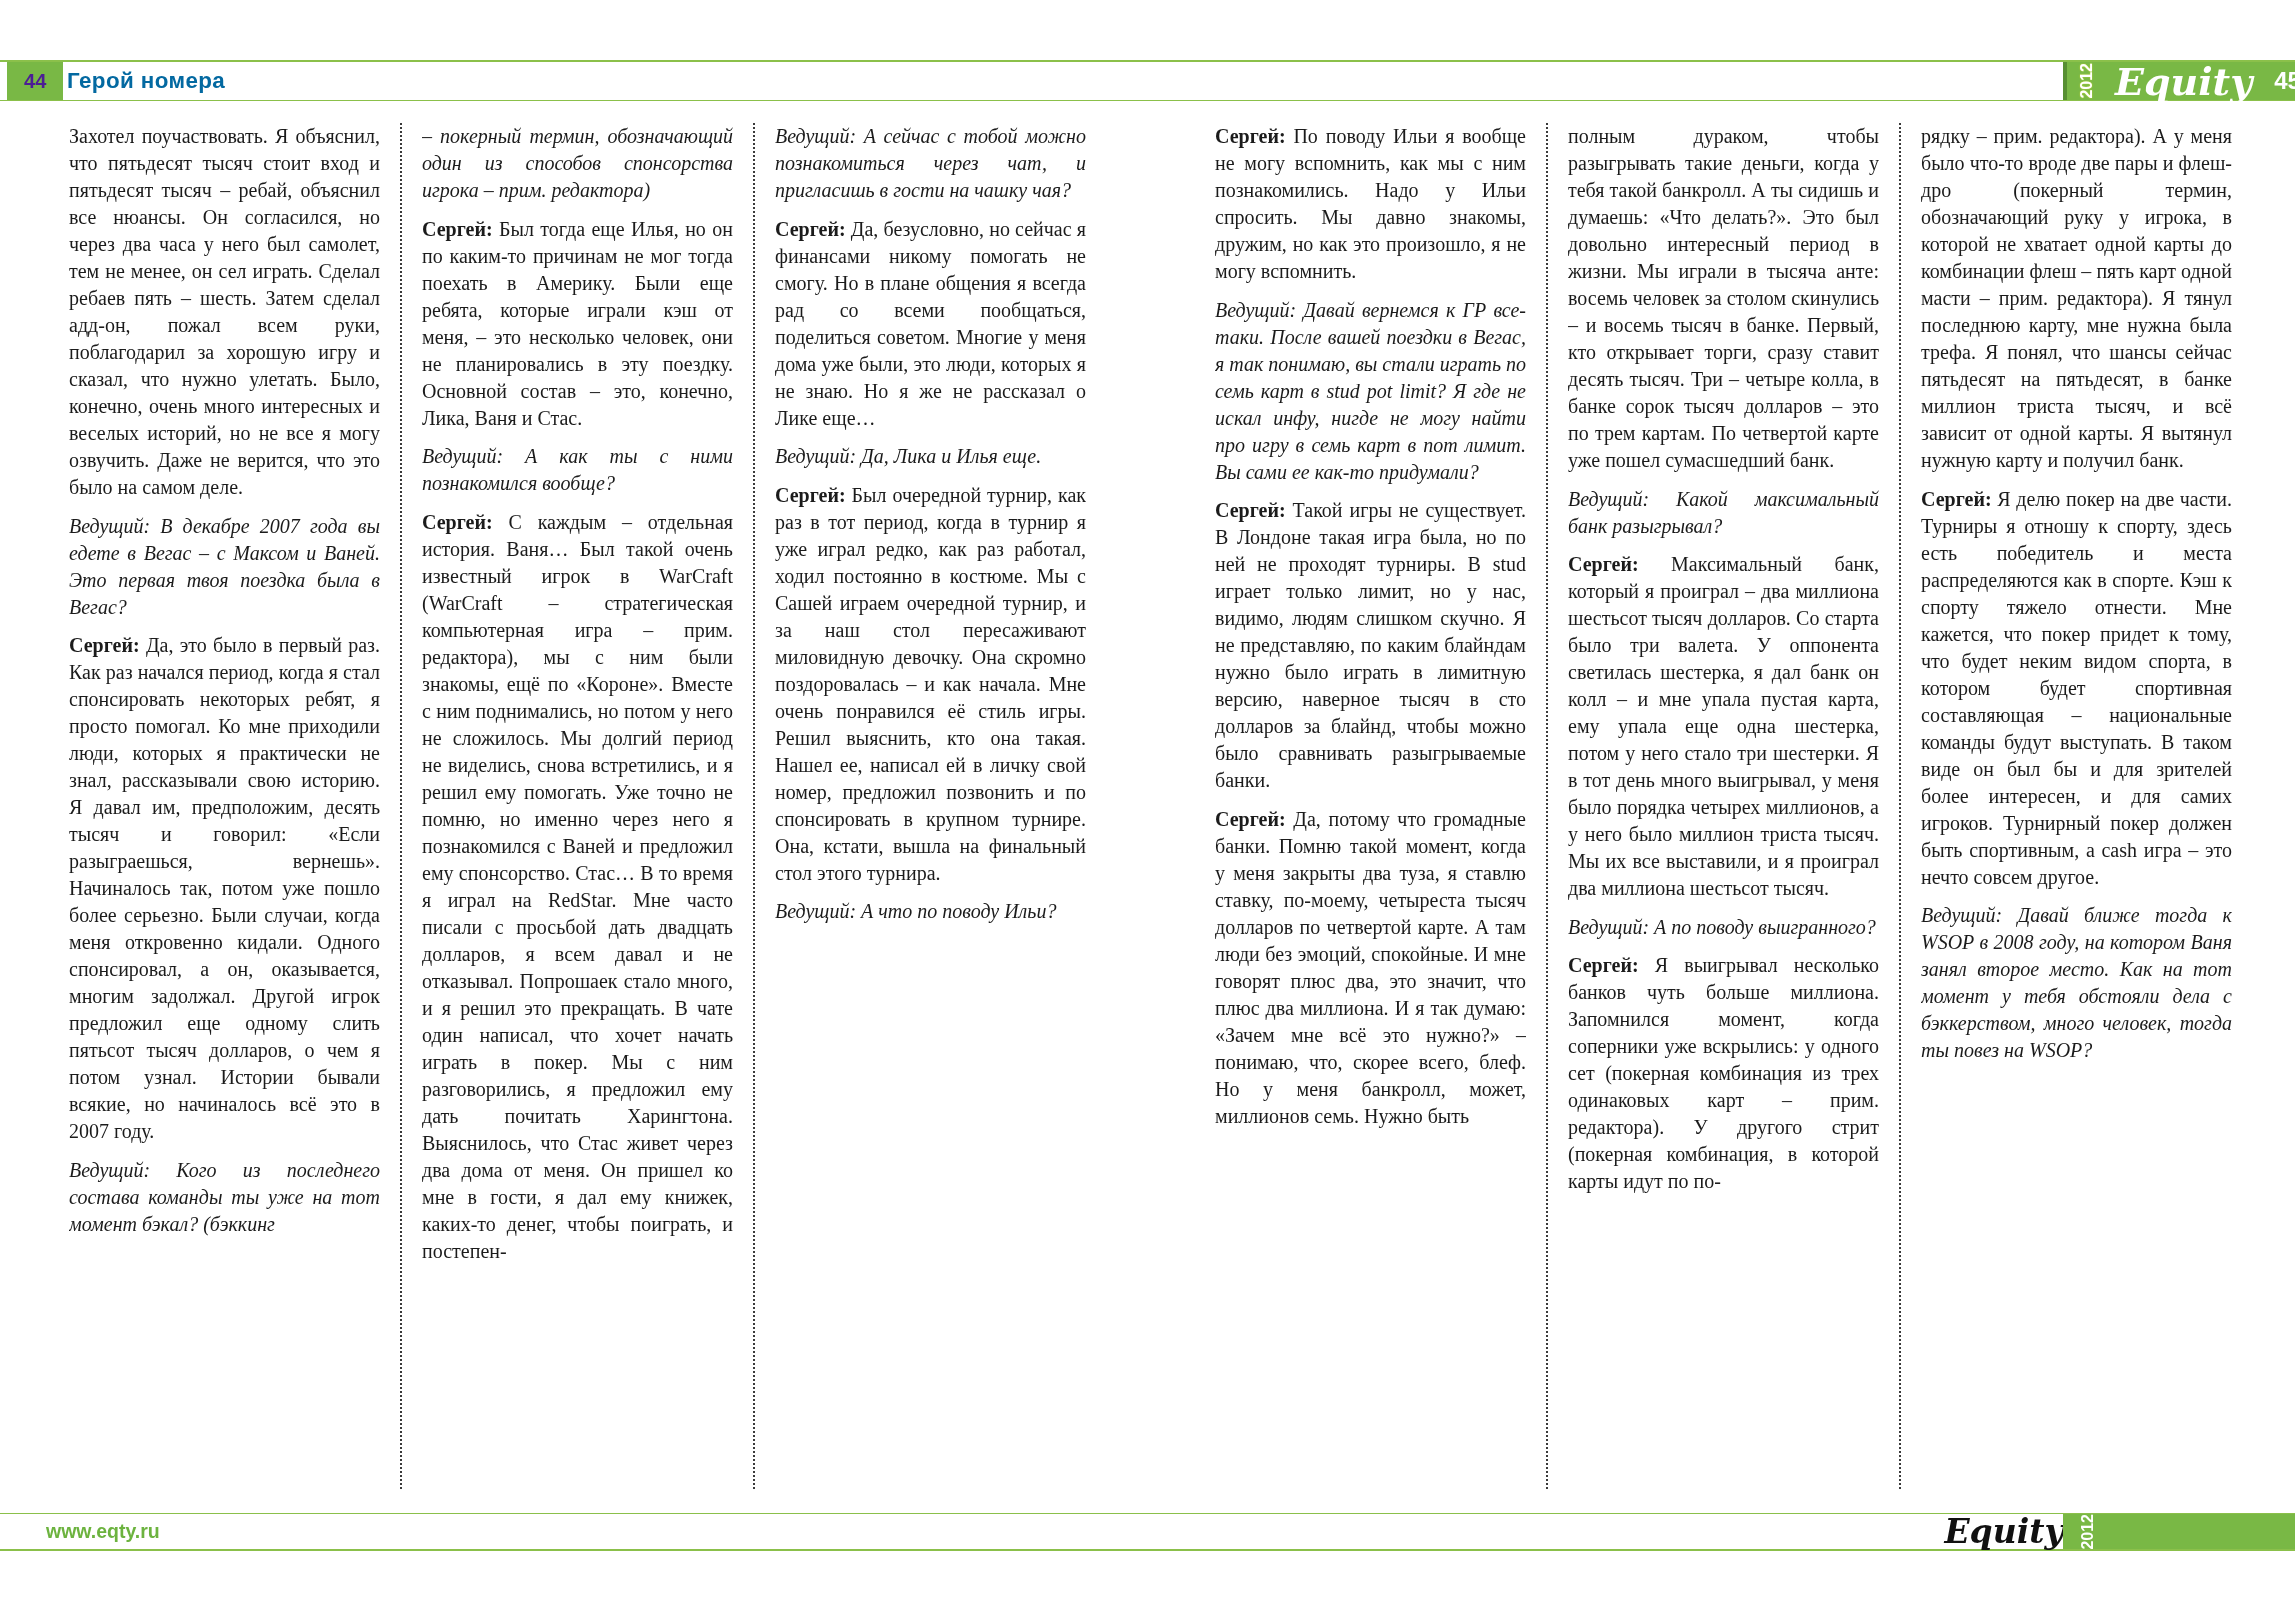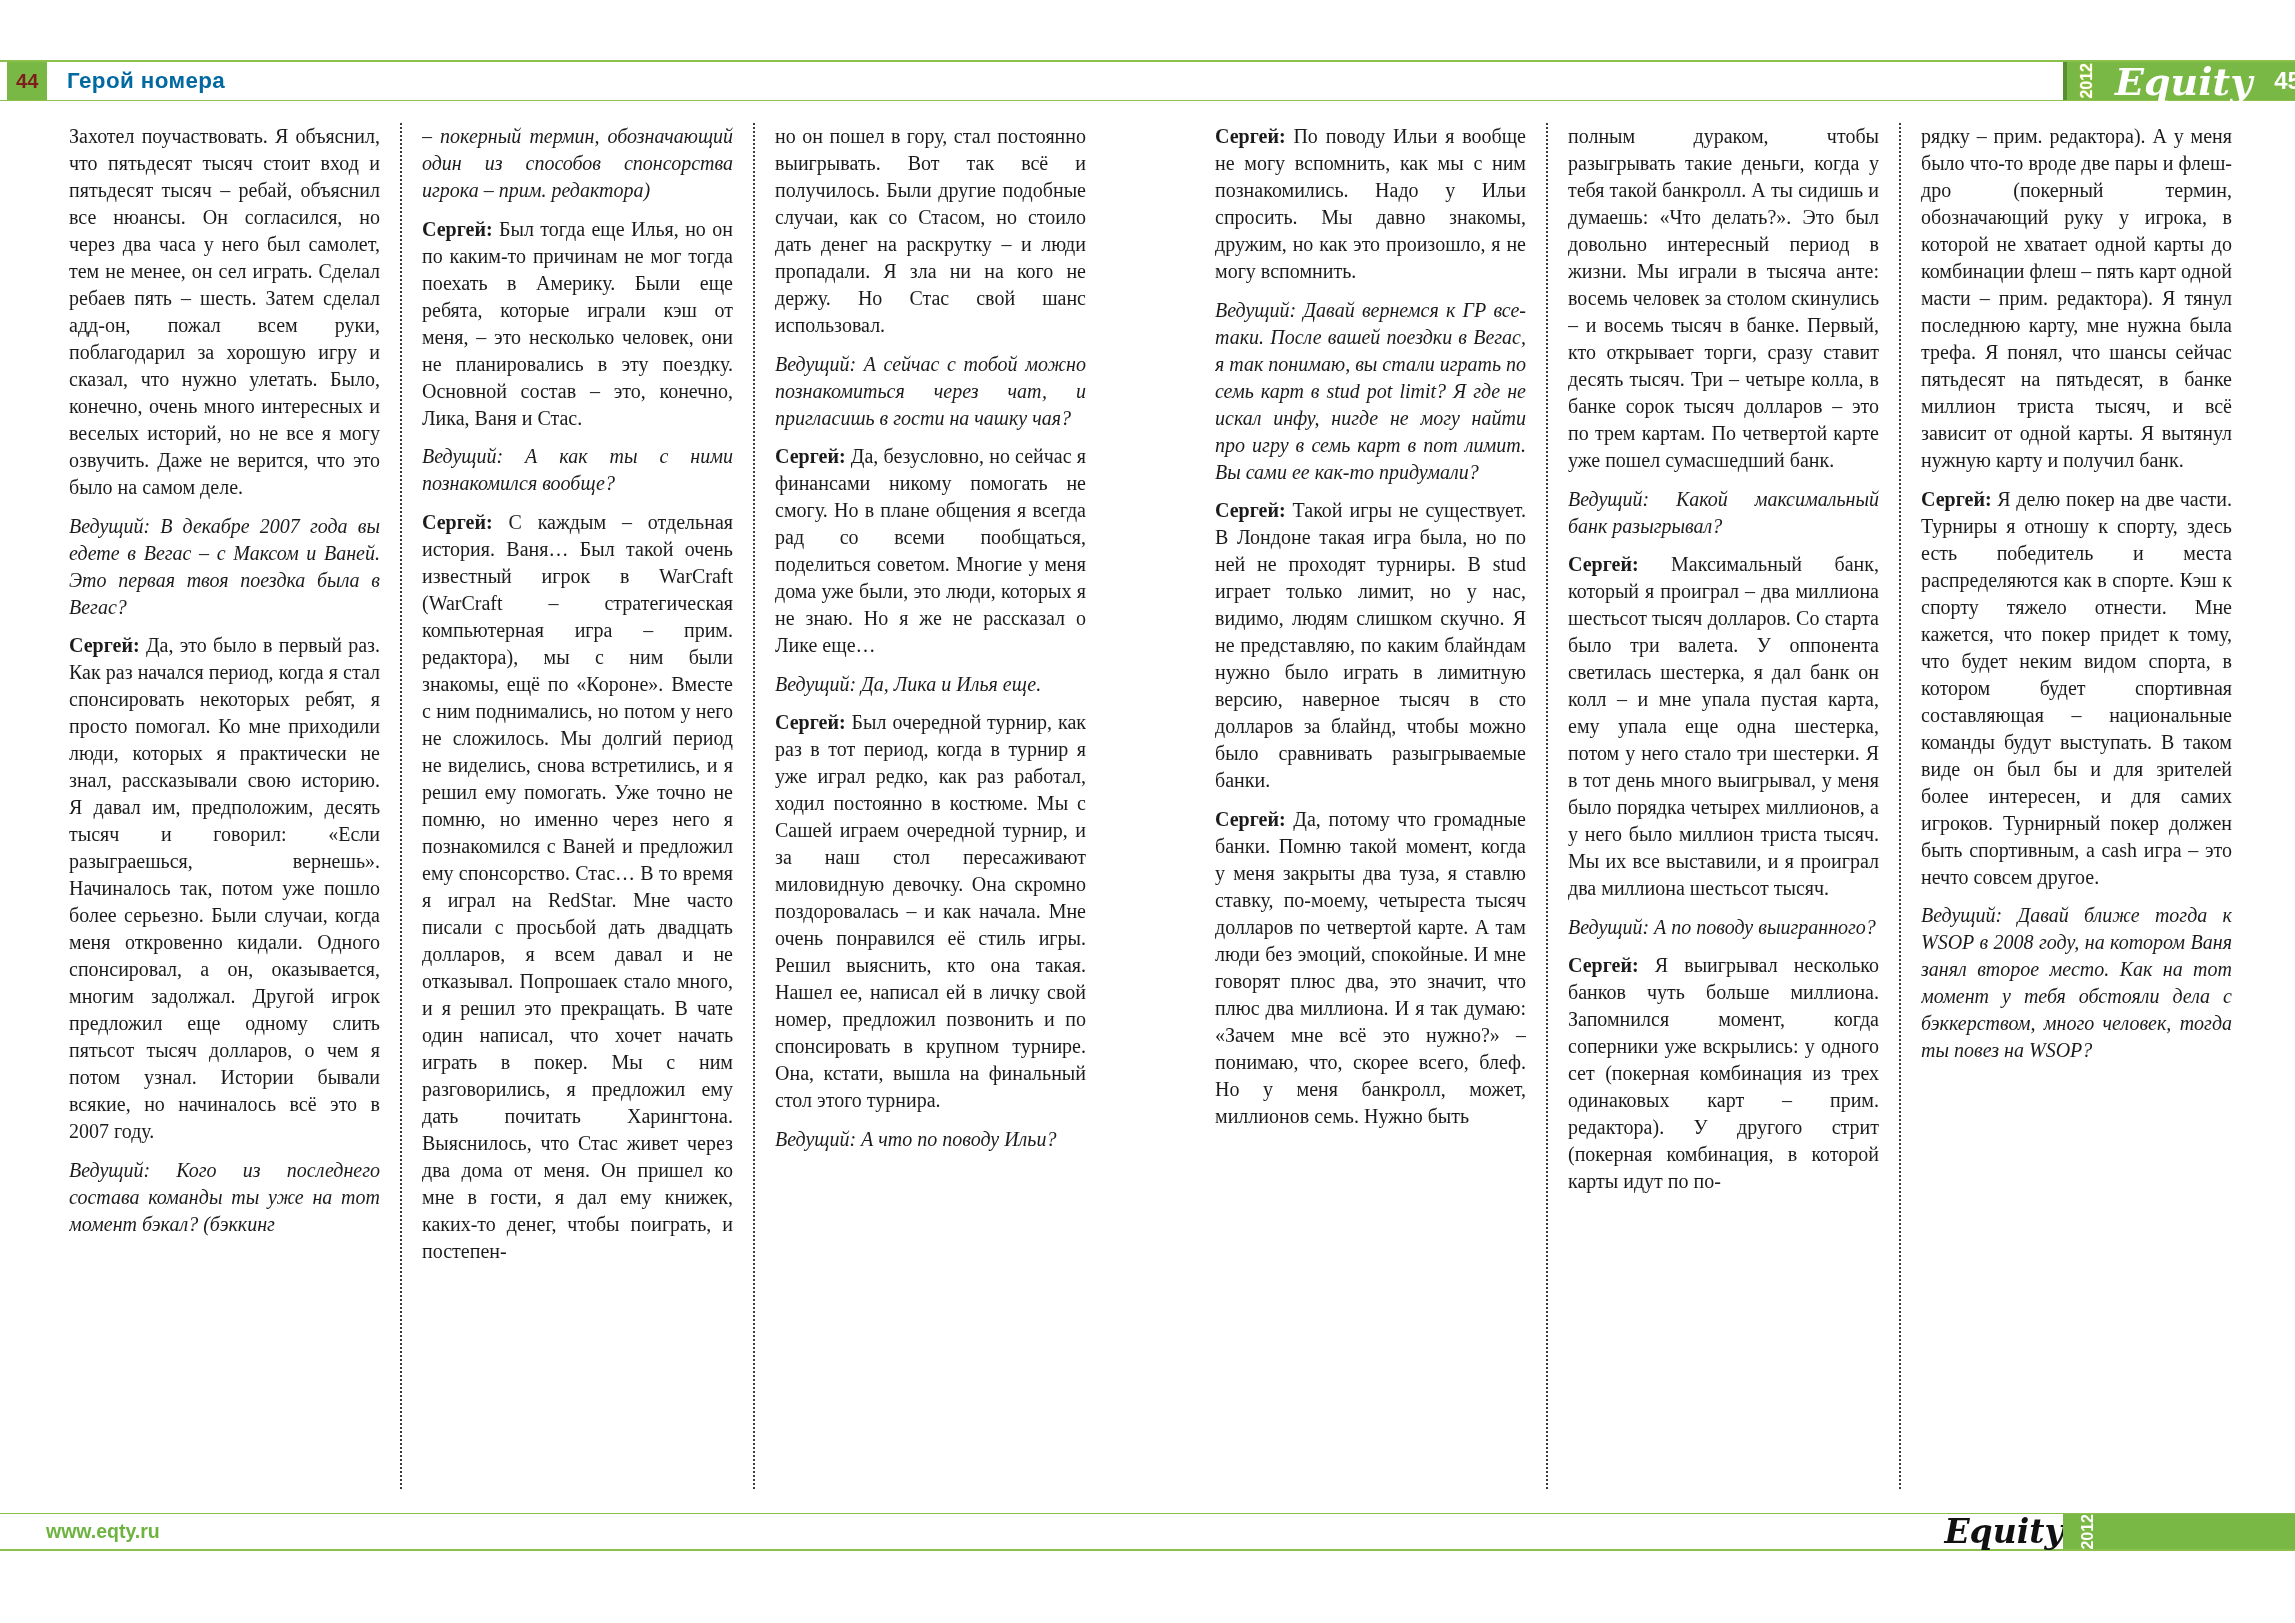--- a/index.html
+++ b/index.html
@@ -3,21 +3,21 @@
 <meta charset="utf-8">
 <style>
   html,body{margin:0;padding:0;background:#ffffff;}
   body{width:2295px;height:1623px;position:relative;font-family:"Liberation Serif",serif;color:#1b1b1b;overflow:hidden;}
 
   
   .band{position:absolute;left:0;right:0;background:#fff;}
   .band.top{top:60px;height:38px;border-top:2.2px solid #8bc04a;border-bottom:1.4px solid #8bc04a;}
   .band.bottom{top:1513px;height:35px;border-top:1.4px solid #8bc04a;border-bottom:2.2px solid #8bc04a;padding-left:26px;}
 
-  .pageno-box{position:absolute;top:0;bottom:0;width:40px;left:7.2px;background:#79b845;color:#7f1d1d;
+  .pageno-box{position:absolute;top:0;bottom:0;width:56px;left:7.2px;background:#79b845;color:#4c1d95;
     font-family:"Liberation Sans",sans-serif;font-weight:bold;font-size:20px;
     display:flex;align-items:center;justify-content:center;}
   .section-title{position:absolute;left:67px;top:0;bottom:0;display:flex;align-items:center;
     font-family:"Liberation Sans",sans-serif;font-weight:bold;font-size:22.4px;color:#0369a1;letter-spacing:0.4px;}
 
   .brand-box{position:absolute;top:0;bottom:0;left:2063px;right:0;background:#79b845;display:flex;align-items:center;}
   .brand-box .stripe{position:absolute;left:0;top:0;bottom:0;width:4.3px;background:#578f32;}
   .vert-year{writing-mode:vertical-rl;transform:rotate(180deg);font-family:"Liberation Sans",sans-serif;
     font-weight:bold;font-size:16px;color:#fff;text-shadow:0 0 1.4px #e4e33b;margin-left:16px;line-height:1;}
   .brand-script{font-family:"DejaVu Serif",serif;font-style:italic;font-weight:bold;font-size:38px;color:#fff;margin-left:20px;}
@@ -65,21 +65,20 @@
     </div>
   <div class="vsep"></div>
   <div class="col">
       <p class="para q">– покерный термин, обозначающий один из способов спонсорства игрока – прим. редактора)</p>
       <p class="para"><span class="lead">Сергей: </span>Был тогда еще Илья, но он по каким-то причинам не мог тогда поехать в Америку. Были еще ребята, которые играли кэш от меня, – это несколько человек, они не планировались в эту поездку. Основной состав – это, конечно, Лика, Ваня и Стас.</p>
       <p class="para q"><span class="lead">Ведущий: </span>А как ты с ними познакомился вообще?</p>
       <p class="para"><span class="lead">Сергей: </span>С каждым – отдельная история. Ваня… Был такой очень известный игрок в WarCraft (WarCraft – стратегическая компьютерная игра – прим. редактора), мы с ним были знакомы, ещё по «Короне». Вместе с ним поднимались, но потом у него не сложилось. Мы долгий период не виделись, снова встретились, и я решил ему помогать. Уже точно не помню, но именно через него я познакомился с Ваней и предложил ему спонсорство. Стас… В то время я играл на RedStar. Мне часто писали с просьбой дать двадцать долларов, я всем давал и не отказывал. Попрошаек стало много, и я решил это прекращать. В чате один написал, что хочет начать играть в покер. Мы с ним разговорились, я предложил ему дать почитать Харингтона. Выяснилось, что Стас живет через два дома от меня. Он пришел ко мне в гости, я дал ему книжек, каких-то денег, чтобы поиграть, и постепен-</p>
     </div>
   <div class="vsep"></div>
   <div class="col">
-      <p class="para">но он пошел в гору, стал постоянно выигрывать. Вот так всё и получилось. Были другие подобные случаи, как со Стасом, но стоило дать денег на раскрутку – и люди пропадали. Я зла ни на кого не держу. Но Стас свой шанс использовал.</p>
       <p class="para q"><span class="lead">Ведущий: </span>А сейчас с тобой можно познакомиться через чат, и пригласишь в гости на чашку чая?</p>
       <p class="para"><span class="lead">Сергей: </span>Да, безусловно, но сейчас я финансами никому помогать не смогу. Но в плане общения я всегда рад со всеми пообщаться, поделиться советом. Многие у меня дома уже были, это люди, которых я не знаю. Но я же не рассказал о Лике еще…</p>
       <p class="para q"><span class="lead">Ведущий: </span>Да, Лика и Илья еще.</p>
       <p class="para"><span class="lead">Сергей: </span>Был очередной турнир, как раз в тот период, когда в турнир я уже играл редко, как раз работал, ходил постоянно в костюме. Мы с Сашей играем очередной турнир, и за наш стол пересаживают миловидную девочку. Она скромно поздоровалась – и как начала. Мне очень понравился её стиль игры. Решил выяснить, кто она такая. Нашел ее, написал ей в личку свой номер, предложил позвонить и по спонсировать в крупном турнире. Она, кстати, вышла на финальный стол этого турнира.</p>
       <p class="para q"><span class="lead">Ведущий: </span>А что по поводу Ильи?</p>
     </div>
 </div>
 
 <div class="page right">
   <div class="col">

